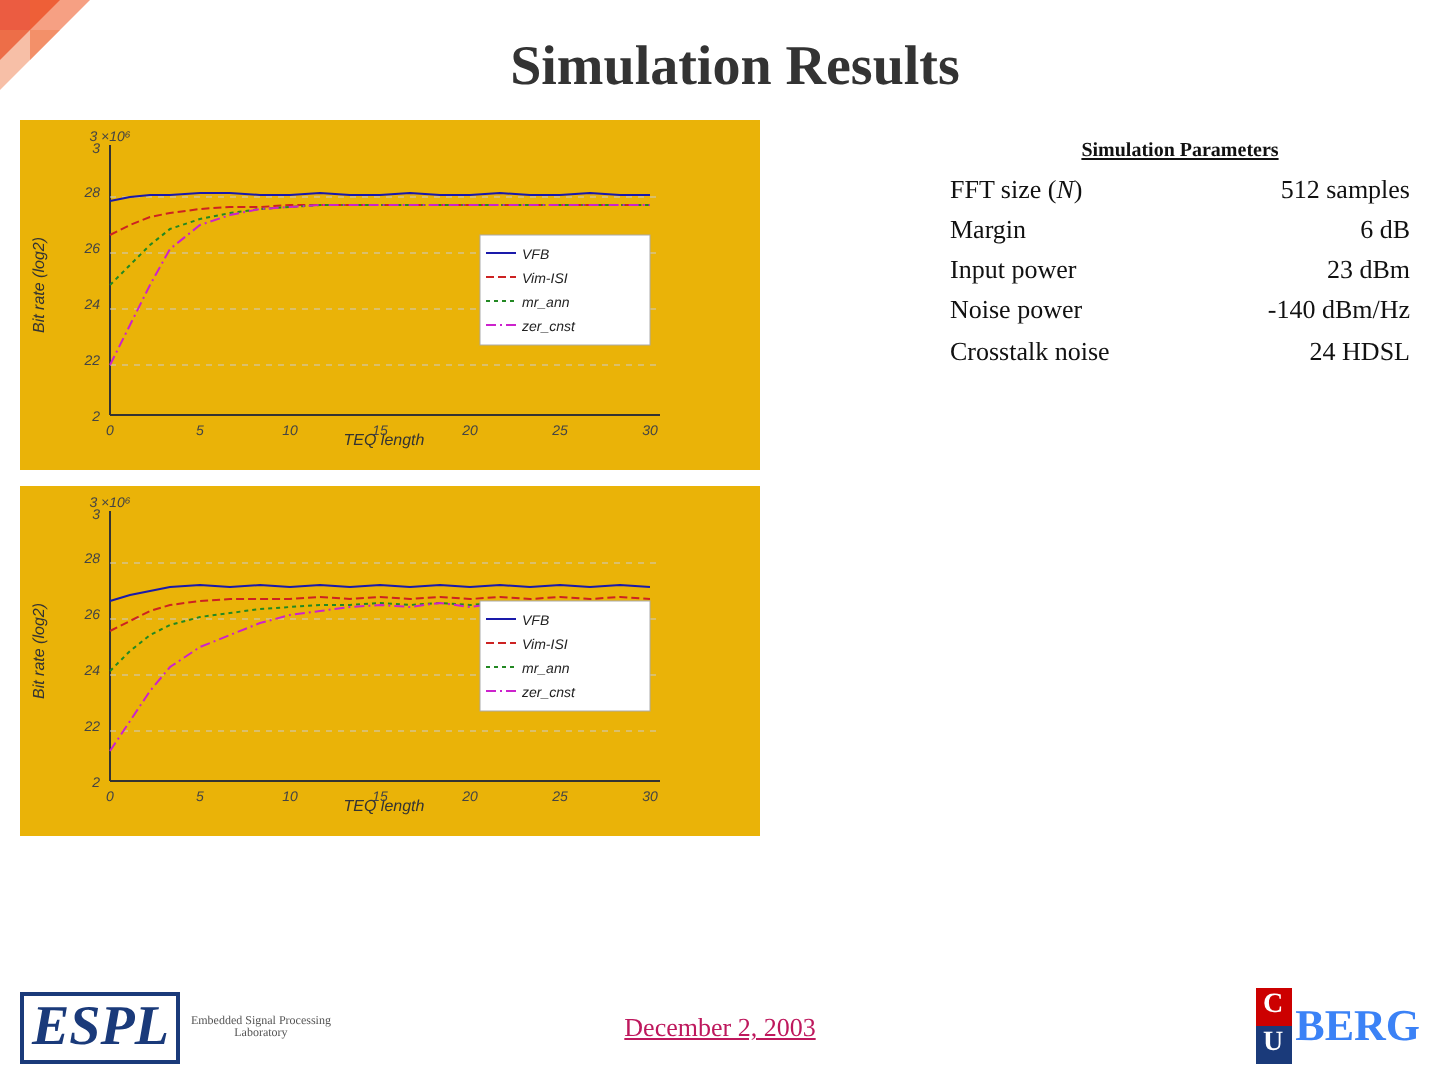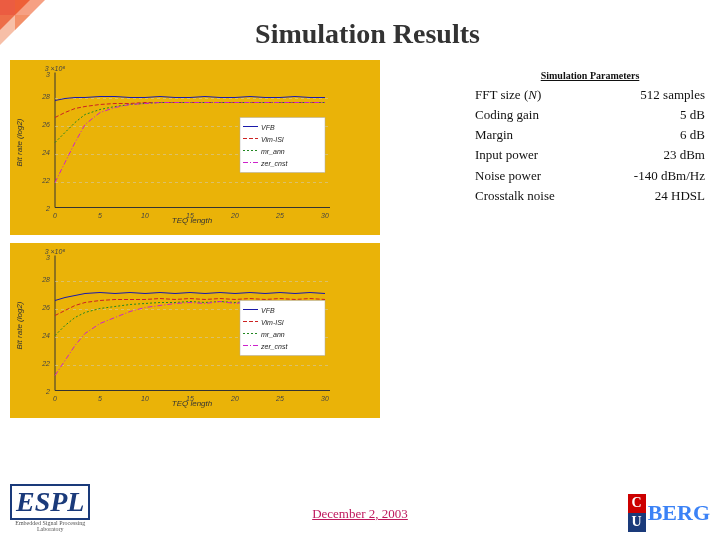--- a/index.html
+++ b/index.html
@@ -107,21 +107,21 @@
       bottom: 10px;
       left: 50%;
       transform: translateX(-50%);
       font-size: 13px;
       color: #be185d;
       text-decoration: underline;
     }
 
     .espl-logo {
       display: flex;
-      flex-direction: column;
+      flex-direction: row;
       align-items: center;
     }
 
     .espl-text {
       font-size: 28px;
       font-weight: bold;
       font-style: italic;
       color: #1a3a7a;
       font-family: serif;
       line-height: 1;
@@ -315,24 +315,20 @@
   </div>
 
   <div class="params-panel">
     <div class="params-title">Simulation Parameters</div>
     <div class="params-table">
       <div class="param-row">
         <span class="param-label">FFT size (<em>N</em>)</span>
         <span class="param-value">512 samples</span>
       </div>
       <div class="param-row">
-        <span class="param-label">Coding gain</span>
-        <span class="param-value">5 dB</span>
-      </div>
-      <div class="param-row">
         <span class="param-label">Margin</span>
         <span class="param-value">6 dB</span>
       </div>
       <div class="param-row">
         <span class="param-label">Input power</span>
         <span class="param-value">23 dBm</span>
       </div>
       <div class="param-row">
         <span class="param-label">Noise power</span>
         <span class="param-value">-140 dBm/Hz</span>

